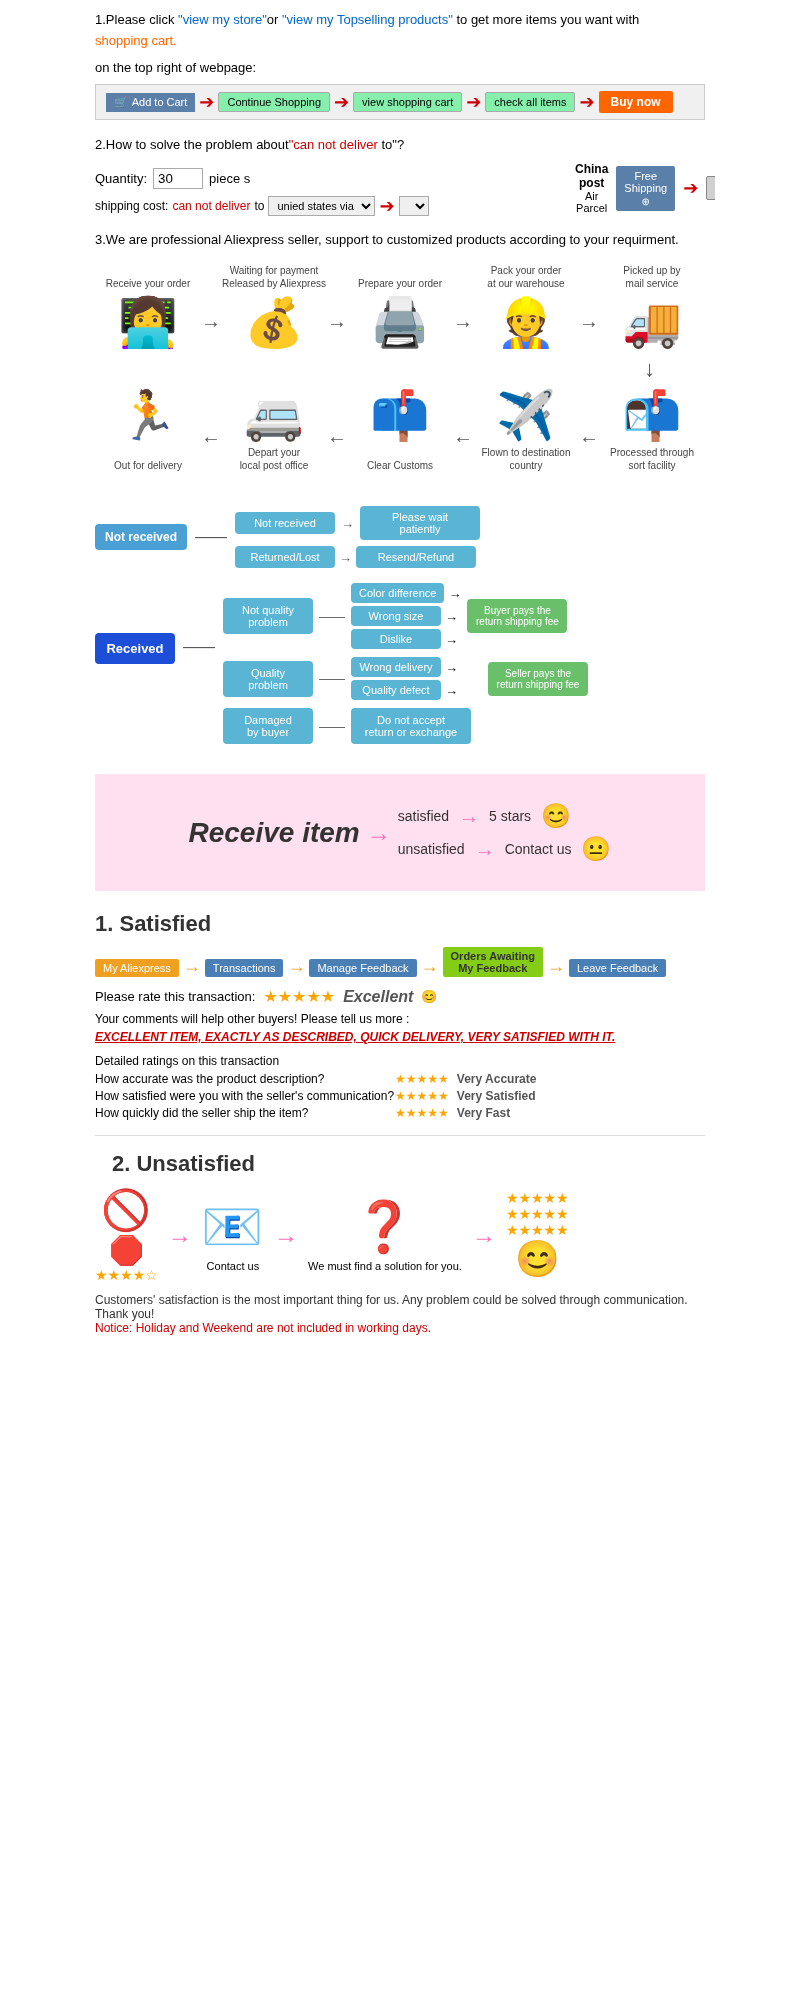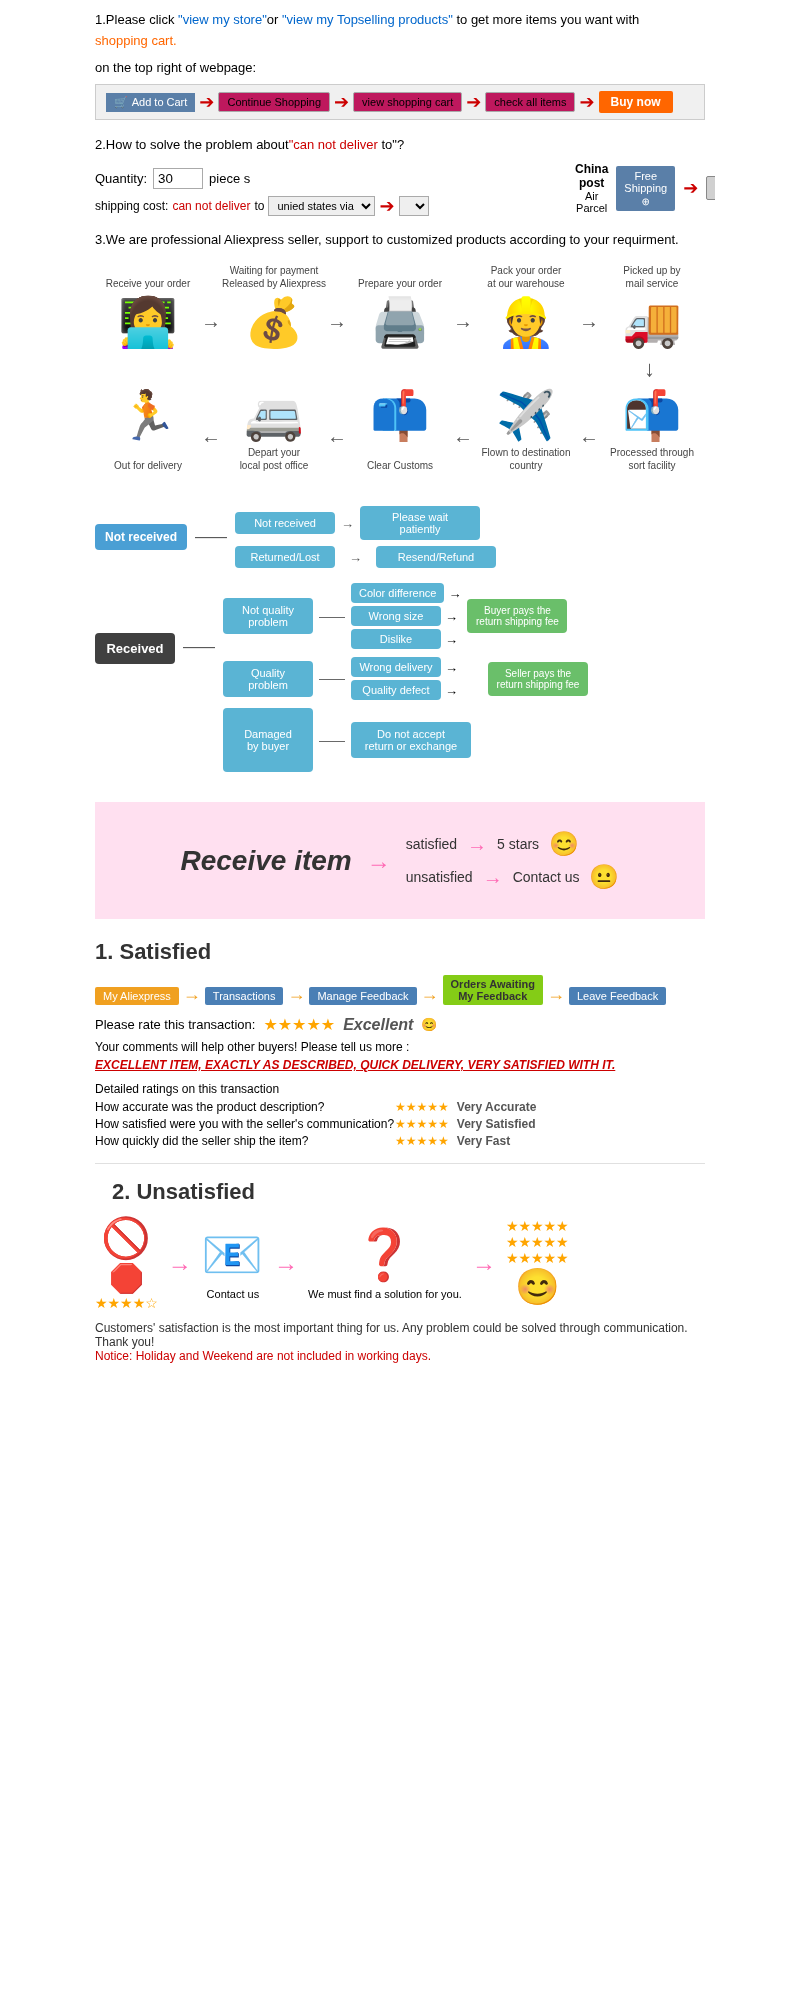--- a/index.html
+++ b/index.html
@@ -6,21 +6,21 @@
     body { font-family: Arial, sans-serif; font-size: 13px; background: #fff; width: 630px; margin: 0 auto; padding: 10px; }
 
     .section { margin-bottom: 15px; }
 
     
     .step1-text { font-size: 13px; line-height: 1.6; margin-bottom: 6px; }
     .link-blue { color: #0066cc; }
     .orange { color: #ff6600; }
 
     .cart-steps { display: flex; align-items: center; background: #f0f0f0; border: 1px solid #ccc; padding: 6px 10px; margin: 6px 0; gap: 4px; }
-    .step-btn { background: #be185d; border: 1px solid #aaa; padding: 3px 8px; font-size: 11px; border-radius: 2px; }
+    .step-btn { background: #86efac; border: 1px solid #aaa; padding: 3px 8px; font-size: 11px; border-radius: 2px; }
     .step-btn-cart { background: #5a7fa8; color: white; border: none; padding: 3px 8px; font-size: 11px; display: flex; align-items: center; gap: 4px; }
     .step-btn-buy { background: #ff6600; color: white; border: none; padding: 4px 12px; font-size: 12px; font-weight: bold; border-radius: 2px; }
     .arrow-red { color: #cc0000; font-size: 18px; }
 
     
     .step2-section { display: flex; gap: 20px; }
     .step2-left { flex: 1; }
     .step2-right { width: 130px; text-align: center; font-size: 12px; }
     .qty-row { display: flex; align-items: center; gap: 6px; margin: 6px 0; }
     .qty-input { width: 50px; border: 1px solid #aaa; padding: 2px 4px; }
@@ -32,21 +32,21 @@
 
     
     .step3-text { font-size: 13px; margin-bottom: 10px; }
 
     
     .process-section { margin: 10px 0; }
 
     
     .satisfaction-banner { background: #ffe0f0; padding: 20px; margin: 15px 0; text-align: center; }
     .receive-item-text { font-size: 28px; font-weight: bold; font-style: italic; color: #333; }
-    .sat-row { display: flex; align-items: center; justify-content: center; gap: 15px; margin: 8px 0; }
+    .sat-row { display: flex; align-items: center; justify-content: center; gap: 7px; margin: 8px 0; }
     .sat-text { font-size: 14px; color: #333; }
     .star-yellow { color: #ffa500; font-size: 16px; }
     .smiley { font-size: 24px; }
 
     
     .satisfied-header { font-size: 22px; font-weight: bold; margin: 15px 0 10px; color: #333; }
     .feedback-steps { display: flex; align-items: flex-end; gap: 4px; margin-bottom: 10px; flex-wrap: wrap; }
     .fb-box { background: #f0a020; color: white; padding: 3px 8px; font-size: 11px; border-radius: 2px; text-align: center; }
     .fb-box-blue { background: #4a7fb5; color: white; padding: 3px 8px; font-size: 11px; border-radius: 2px; }
     .fb-box-highlight { background: #84cc16; color: #333; padding: 3px 8px; font-size: 11px; border-radius: 2px; font-weight: bold; text-align: center; }
@@ -68,24 +68,24 @@
     .unsat-icon-box { text-align: center; font-size: 11px; }
     .stars-under { color: #ffa500; font-size: 14px; }
 
     .notice-row { margin-top: 10px; font-size: 12px; }
     .notice-red { color: #cc0000; font-size: 12px; }
     .notice-normal { color: #333; }
 
     .box-notreceived { background: #4a9fd4; color: white; padding: 6px 10px; border-radius: 4px; font-weight: bold; font-size: 12px; min-width: 85px; text-align: center; }
     .box-blue-sm { background: #5ab4d4; color: white; padding: 5px 10px; border-radius: 4px; font-size: 11px; min-width: 100px; text-align: center; }
     .box-result-sm { background: #5ab4d4; color: white; padding: 5px 10px; border-radius: 4px; font-size: 11px; min-width: 120px; text-align: center; }
-    .box-received { background: #404040; color: white; padding: 8px 10px; border-radius: 4px; font-weight: bold; font-size: 13px; min-width: 80px; text-align: center; }
+    .box-received { background: #1d4ed8; color: white; padding: 8px 10px; border-radius: 4px; font-weight: bold; font-size: 13px; min-width: 80px; text-align: center; }
     .box-not-quality { background: #5ab4d4; color: white; padding: 6px 10px; border-radius: 4px; font-size: 11px; min-width: 90px; text-align: center; }
     .box-quality { background: #5ab4d4; color: white; padding: 6px 10px; border-radius: 4px; font-size: 11px; min-width: 90px; text-align: center; }
-    .box-damaged { background: #5ab4d4; color: white; padding: 20px 10px; border-radius: 4px; font-size: 11px; min-width: 90px; text-align: center; }
+    .box-damaged { background: #5ab4d4; color: white; padding: 6px 10px; border-radius: 4px; font-size: 11px; min-width: 90px; text-align: center; }
     .box-sub { background: #5ab4d4; color: white; padding: 4px 8px; border-radius: 4px; font-size: 11px; min-width: 90px; text-align: center; }
     .box-buyer-pays { background: #6abf6a; color: white; padding: 6px 8px; border-radius: 4px; font-size: 10px; min-width: 100px; text-align: center; }
     .box-seller-pays { background: #6abf6a; color: white; padding: 6px 8px; border-radius: 4px; font-size: 10px; min-width: 100px; text-align: center; margin-left: 24px; }
     .box-no-return { background: #5ab4d4; color: white; padding: 6px 8px; border-radius: 4px; font-size: 11px; min-width: 120px; text-align: center; }
 
     .divider-line { border: none; border-top: 1px solid #e0e0e0; margin: 15px 0; }
 
     
     .pf-section { display: flex; align-items: flex-start; gap: 0; margin: 5px 0; }
     .pf-item { display: flex; flex-direction: column; align-items: center; width: 115px; }
@@ -229,21 +229,21 @@
 
   <div style="display:flex;align-items:center;gap:8px;margin-bottom:8px;">
     <div class="box-notreceived">Not received</div>
     <span style="color:#555;font-size:16px;">——</span>
     <div>
       <div style="display:flex;align-items:center;gap:6px;margin-bottom:6px;">
         <div class="box-blue-sm">Not received</div>
         <span style="color:#555;">→</span>
         <div class="box-result-sm">Please wait<br>patiently</div>
       </div>
-      <div style="display:flex;align-items:center;gap:14px;">
+      <div style="display:flex;align-items:center;gap:4px;">
         <div class="box-blue-sm">Returned/Lost</div>
         <span style="color:#555;">→</span>
         <div class="box-result-sm">Resend/Refund</div>
       </div>
     </div>
   </div>
 
   <div style="display:flex;align-items:flex-start;gap:8px;margin-top:15px;">
     <div class="box-received" style="margin-top:50px;">Received</div>
     <span style="color:#555;font-size:16px;margin-top:55px;">——</span>

